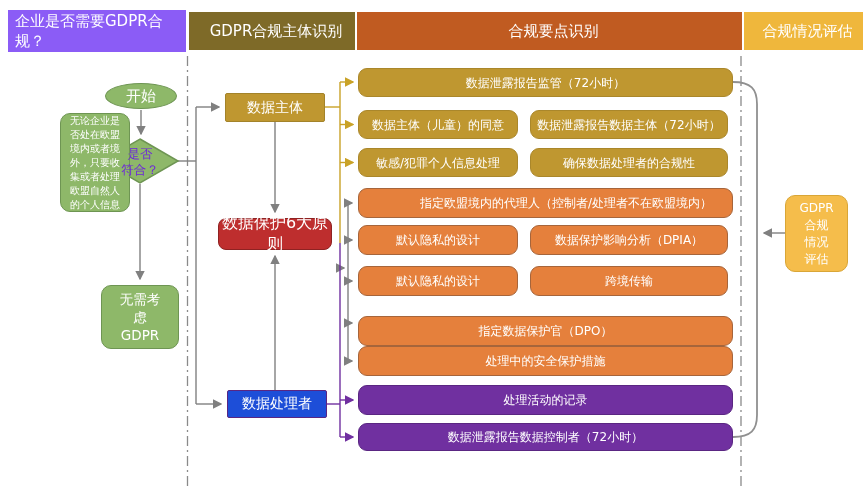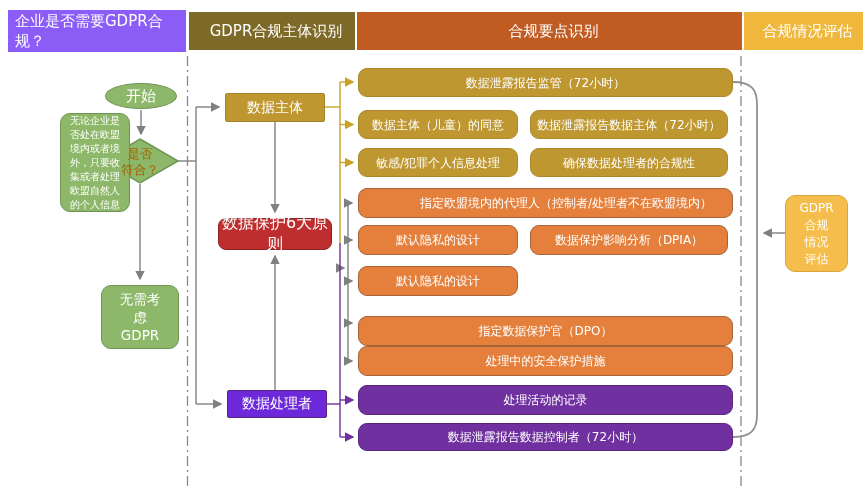--- a/index.html
+++ b/index.html
@@ -19,32 +19,32 @@
   .hdr-yellow{background:#EFB73C;}
   .shape{
     color:#ffffff;display:flex;align-items:center;justify-content:center;text-align:center;
   }
   .green-shape{background:#8EB869;border:1.5px solid #6E9553;}
   .ellipse{border-radius:50%;font-size:15px;}
   .round{border-radius:10px;}
   .note{font-size:10px;line-height:14px;padding:4px 9px;text-align:left;}
   .noneed{font-size:13.5px;line-height:18px;padding:0 15px;}
   .gold-box{background:#BF9730;border:1px solid #A3832A;}
-  .purple-box{background:#6d28d9;border:1px solid #5A2682;}
+  .purple-box{background:#1d4ed8;border:1px solid #5A2682;}
   .red-box{background:#BE2E2E;border:1.5px solid #8F2222;border-radius:8px;font-size:16px;}
   .subject{font-size:14px;border-radius:2px;}
   .assess{background:#F5BD4B;border:1.5px solid #D9A637;border-radius:10px;font-size:12px;line-height:17px;padding:0 16px;}
   .pt{
     border-radius:9px;color:#ffffff;font-size:12px;display:flex;align-items:center;
     justify-content:center;text-align:center;line-height:14px;
   }
   .pt-gold{background:#BF9730;border:1px solid #AA872B;}
   .pt-orange{background:#E5803C;border:1px solid #A6653B;}
   .pt-purple{background:#7030A0;border:1px solid #5A2682;}
-  .diamond-label{font-size:12.5px;line-height:16px;white-space:pre-line;color:#a16207;
+  .diamond-label{font-size:12.5px;line-height:16px;white-space:pre-line;color:#6d28d9;
     display:flex;align-items:center;justify-content:center;text-align:center;}
   svg{position:absolute;left:0;top:0;}
 </style>
 </head>
 <body>
 
 <div id="canvas">
 
   <svg width="865" height="490" viewBox="0 0 865 490">
     <defs>
@@ -122,20 +122,21 @@
   <div class="abs pt pt-gold" style="left:358px;top:68px;width:375px;height:29px;">数据泄露报告监管（72小时）</div>
   <div class="abs pt pt-gold" style="left:358px;top:110px;width:160px;height:29px;">数据主体（儿童）的同意</div>
   <div class="abs pt pt-gold" style="left:530px;top:110px;width:198px;height:29px;">数据泄露报告数据主体（72小时）</div>
   <div class="abs pt pt-gold" style="left:358px;top:148px;width:160px;height:29px;">敏感/犯罪个人信息处理</div>
   <div class="abs pt pt-gold" style="left:530px;top:148px;width:198px;height:29px;">确保数据处理者的合规性</div>
 
   <div class="abs pt pt-orange" style="left:358px;top:188px;width:375px;height:30px;padding-left:41px;">指定欧盟境内的代理人（控制者/处理者不在欧盟境内）</div>
   <div class="abs pt pt-orange" style="left:358px;top:225px;width:160px;height:30px;">默认隐私的设计</div>
   <div class="abs pt pt-orange" style="left:530px;top:225px;width:198px;height:30px;">数据保护影响分析（DPIA）</div>
   <div class="abs pt pt-orange" style="left:358px;top:266px;width:160px;height:30px;">默认隐私的设计</div>
+  <div class="abs pt pt-orange" style="left:530px;top:266px;width:198px;height:30px;">跨境传输</div>
   <div class="abs pt pt-orange" style="left:358px;top:316px;width:375px;height:30px;">指定数据保护官（DPO）</div>
   <div class="abs pt pt-orange" style="left:358px;top:346px;width:375px;height:30px;">处理中的安全保护措施</div>
 
   <div class="abs pt pt-purple" style="left:358px;top:385px;width:375px;height:30px;">处理活动的记录</div>
   <div class="abs pt pt-purple" style="left:358px;top:423px;width:375px;height:28px;">数据泄露报告数据控制者（72小时）</div>
 
   <div class="abs shape assess" style="left:785px;top:195px;width:63px;height:77px;">GDPR合规情况评估</div>
 
 </div>
 

